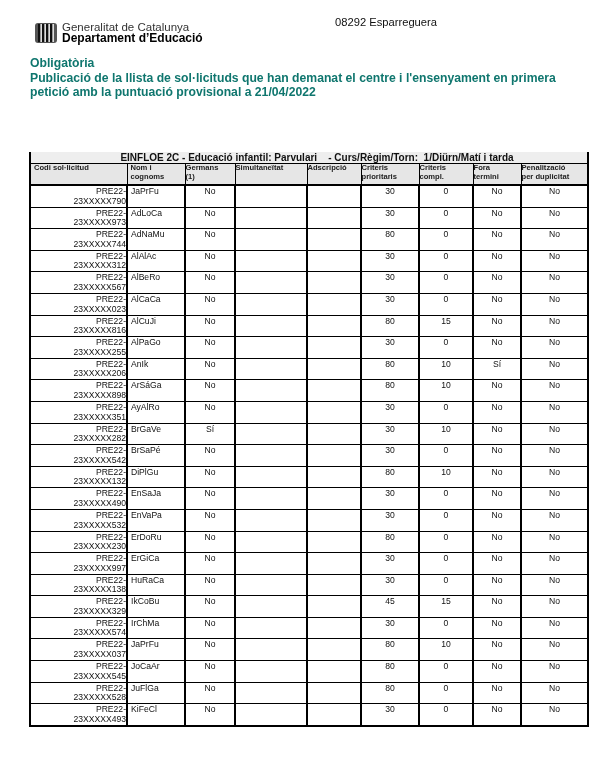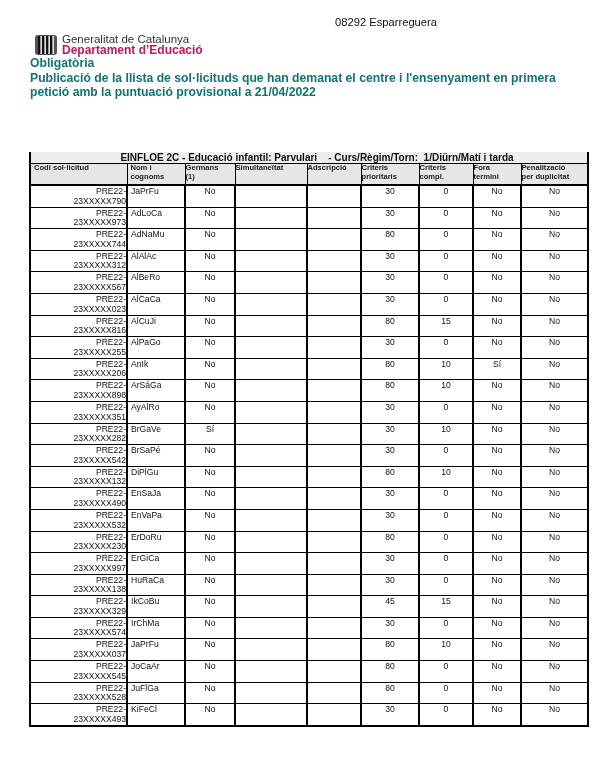--- a/index.html
+++ b/index.html
@@ -1,26 +1,26 @@
 <!DOCTYPE html>
 <html><head>
   <meta charset="utf-8">
   <style>
     html, body { margin: 0; padding: 0; background: #ffffff; }
     body {
       width: 610px; height: 762px; position: relative; overflow: hidden;
       font-family: "Liberation Sans", sans-serif; color: #111;
     }
     .logo {
-      position: absolute; left: 35px; top: 22px; display: flex; align-items: center; margin-top: 12px;
+      position: absolute; left: 35px; top: 22px; display: flex; align-items: center;
     }
     .logo-mark { width: 22px; height: 22px; margin-right: 5px; }
     .logo-text { line-height: 11px; }
     .logo-line1 { font-size: 11.5px; color: #333; }
-    .logo-line2 { font-size: 12px; font-weight: bold; color: #be185d; }
+    .logo-line2 { font-size: 12px; font-weight: bold; color: #000000; }
     .address {
       position: absolute; left: 335px; top: 16px; font-size: 11.2px; line-height: 13.5px; color: #111;
     }
     .heading {
       position: absolute; left: 30px; top: 56px; font-size: 12.2px; line-height: 14.5px; font-weight: bold; color: #0f766e;
       width: 560px;
     }
     .heading .sub { font-weight: bold; }
     table {
       position: absolute; left: 29px; top: 152px; border-collapse: collapse;

